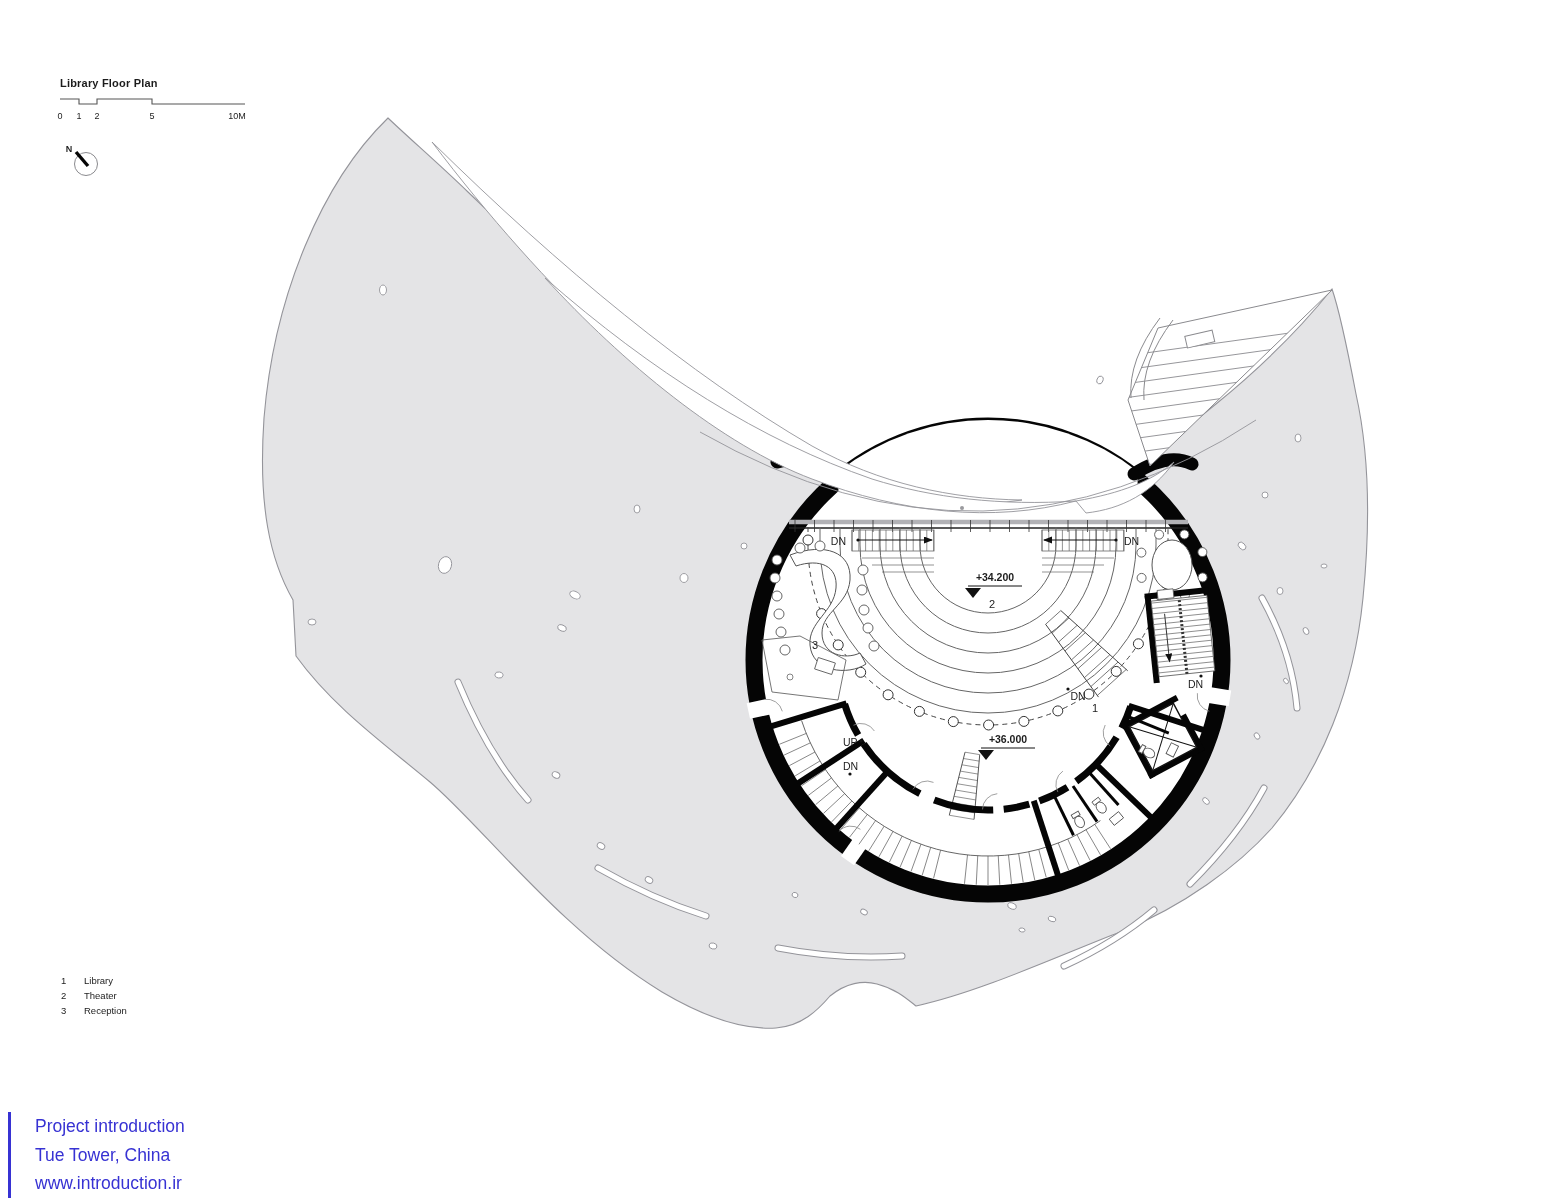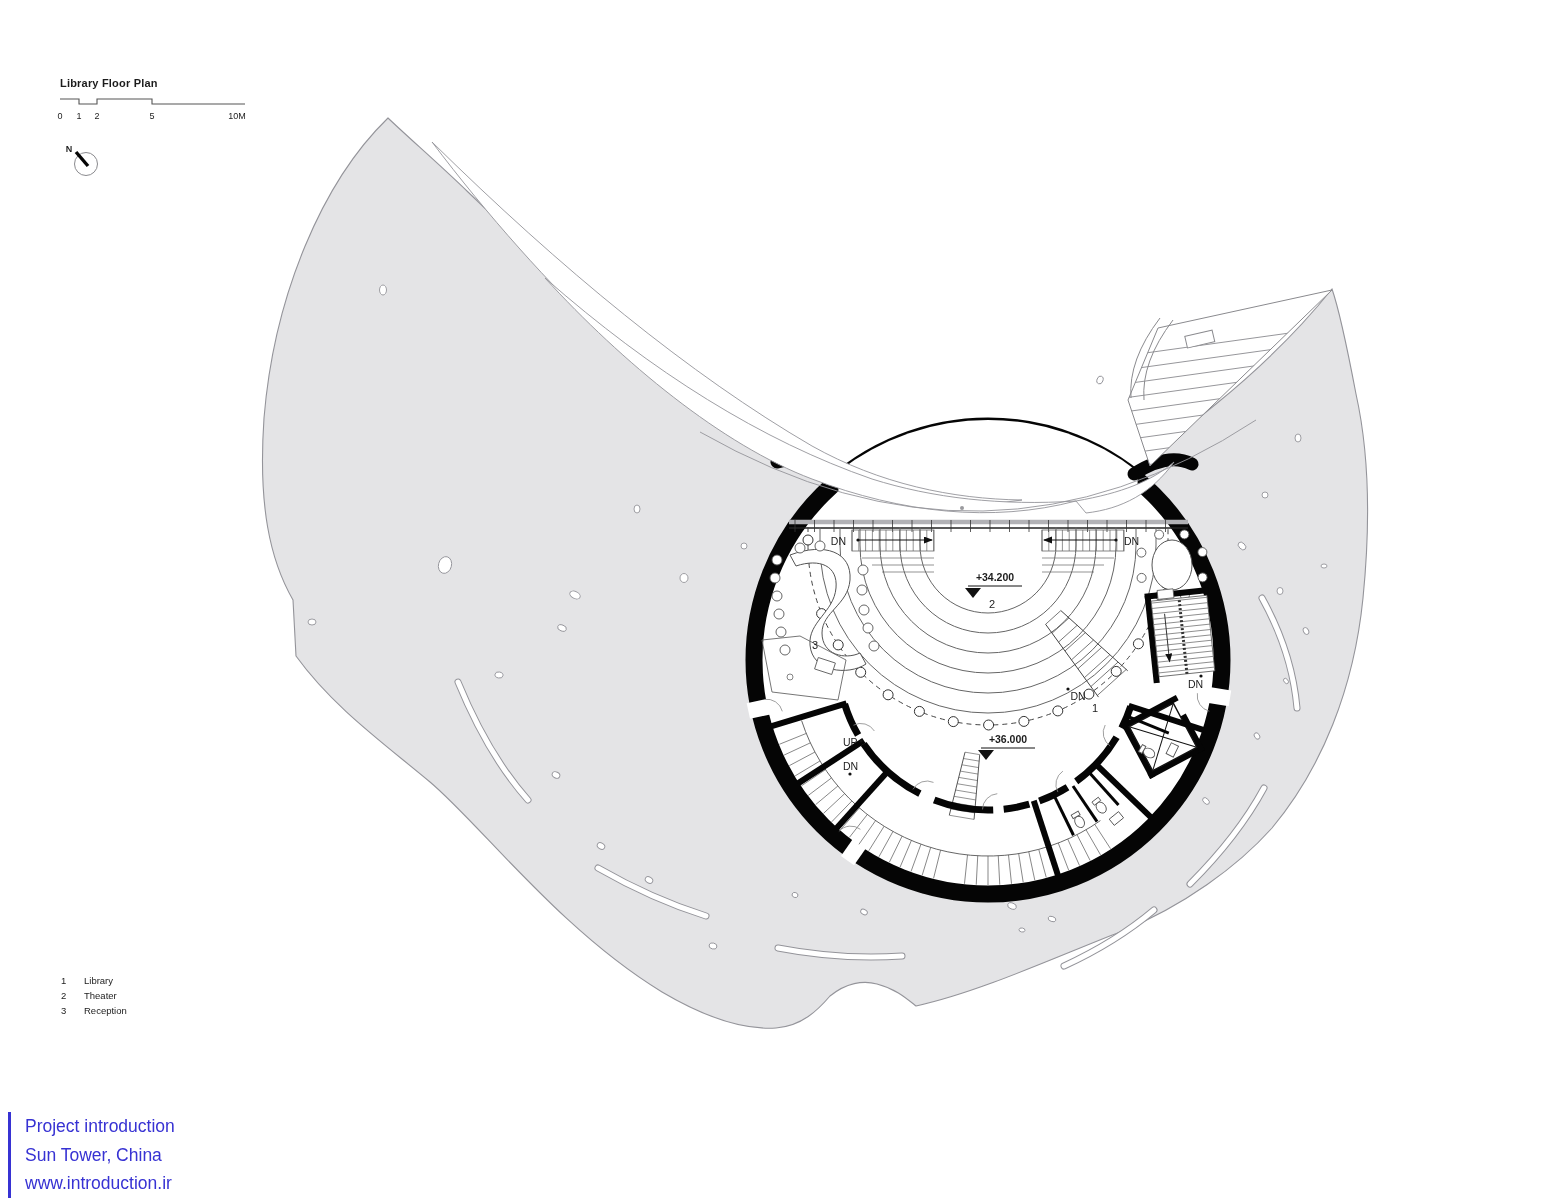--- a/index.html
+++ b/index.html
@@ -6,21 +6,21 @@
   body{width:1553px;height:1200px;position:relative;font-family:"Liberation Sans",sans-serif;}
   #stage{position:absolute;left:0;top:0;}
   svg text{font-family:"Liberation Sans",sans-serif;fill:#1c1c1c;}
   .t-title{font-size:11px;font-weight:bold;letter-spacing:.2px;}
   .t-scale{font-size:9px;}
   .t-north{font-size:9px;font-weight:bold;}
   .t-plan{font-size:10.5px;}
   .t-room{font-size:11px;}
   .t-level{font-size:10.5px;font-weight:bold;}
   .t-legend{font-size:9.5px;}
-  .footer{position:absolute;left:8px;top:1112px;display:flex;gap:14px;}
+  .footer{position:absolute;left:8px;top:1112px;display:flex;gap:24px;}
   .footer-bar{width:3px;height:86px;background:#3732d3;}
   .footer-lines{display:flex;flex-direction:column;justify-content:space-between;padding:2px 0;}
   .footer-lines div{font-size:17.5px;line-height:25px;color:#3732d3;}
 </style>
 </head>
 <body>
 
 <svg id="stage" width="1553" height="1200" viewBox="0 0 1553 1200">
   <defs>
     <marker id="ah" markerWidth="9" markerHeight="8" refX="8" refY="3.5" orient="auto">
@@ -415,16 +415,16 @@
     <text class="t-legend" x="84" y="999">Theater</text>
     <text class="t-legend" x="61" y="1014">3</text>
     <text class="t-legend" x="84" y="1014">Reception</text>
   </g>
 </svg>
 
 <div class="footer">
   <div class="footer-bar"></div>
   <div class="footer-lines">
     <div>Project introduction</div>
-    <div>Sun Tower, China</div>
+    <div>Tue Tower, China</div>
     <div>www.introduction.ir</div>
   </div>
 </div>
 
 </body></html>

